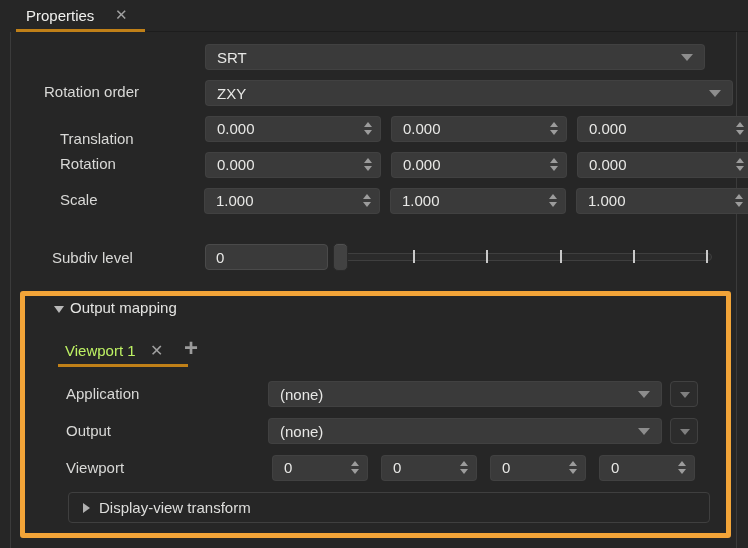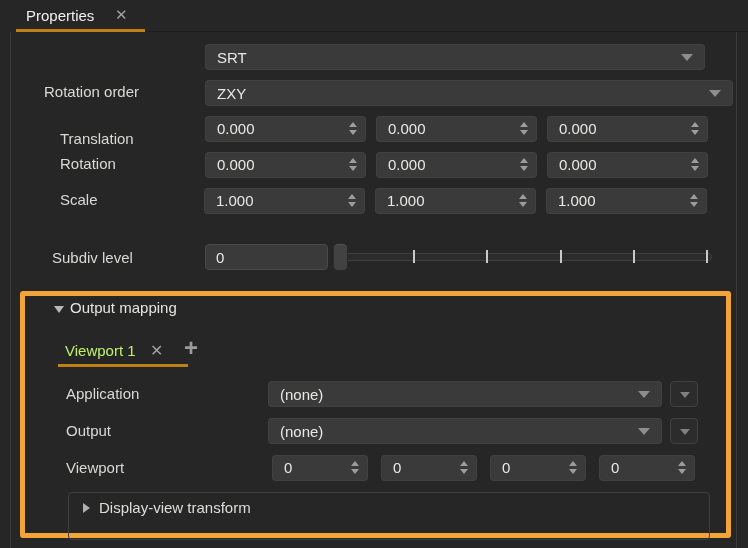--- a/index.html
+++ b/index.html
@@ -36,21 +36,21 @@
   
   .dropdown { position:absolute; height:26px; background:var(--field_bg); border-radius:4px;
     box-shadow: inset 0 0 0 1px rgba(255,255,255,0.04);
     display:flex; align-items:center; padding:0 30px 0 12px; font-size:15px; color:var(--field_text); cursor:default; }
   .chev-down { position:absolute; right:12px; top:10px; width:0; height:0;
     border-left:6px solid transparent; border-right:6px solid transparent; border-top:7px solid #8d8d8d; }
 
   
   .spin-row { position:absolute; display:flex; gap:10px; }
   .spin-row.small { gap:13px; }
-  .spin { position:relative; width:161px; height:26px; background:var(--field_bg); border-radius:4px;
+  .spin { position:relative; width:176px; height:26px; background:var(--field_bg); border-radius:4px;
     box-shadow: inset 0 0 0 1px rgba(255,255,255,0.04); font-size:15px; }
   .spin-row.small .spin { width:96px; }
   .spin .val { position:absolute; left:12px; top:4px; color:var(--field_text); }
   .spin .arrows { position:absolute; right:9px; top:6px; display:flex; flex-direction:column; gap:3px; align-items:center; }
   .tri-up { width:0; height:0; border-left:4.5px solid transparent; border-right:4.5px solid transparent; border-bottom:5px solid #9c9c9c; }
   .tri-dn { width:0; height:0; border-left:4.5px solid transparent; border-right:4.5px solid transparent; border-top:5px solid #9c9c9c; }
 
   
   .text-field { position:absolute; left:205px; top:244px; width:123px; height:26px; background:var(--field_bg);
     border:1px solid #4a4a4a; border-radius:4px; color:var(--field_text); font-size:15px; padding:0 10px;
@@ -75,21 +75,21 @@
 
   .vp-tab-label { position:absolute; left:65px; top:342px; font-size:15px; color:#bef264; white-space:nowrap; }
   .vp-tab-close { position:absolute; left:150px; top:341px; font-size:16px; font-weight:bold; color:var(--icon_gray); }
   .vp-tab-add { position:absolute; left:184px; top:334px; font-size:24px; font-weight:bold; color:#9b9b9b; }
   .vp-tab-underline { position:absolute; left:58px; top:364px; width:130px; height:3px; background:var(--tab_underline_orange); }
 
   .mini-btn { position:absolute; width:28px; height:26px; background:#2c2c2c; border:1px solid #414141; border-radius:4px; }
   .mini-btn .chev { position:absolute; left:9px; top:10px; width:0; height:0;
     border-left:5px solid transparent; border-right:5px solid transparent; border-top:6px solid #7f7f7f; }
 
-  .dvt-box { position:absolute; left:68px; top:492px; width:642px; height:48px;
+  .dvt-box { position:absolute; left:68px; top:492px; width:642px; height:31px;
     border:1px solid #3f3f3f; border-radius:4px; }
   .dvt-label { position:absolute; left:30px; top:6px; font-size:15px; color:#dededc; white-space:nowrap; }
 </style>
 </head>
 <body>
 
 <div id="stage">
 
   <div class="tabbar">
     <span class="tab-title">Properties</span>

